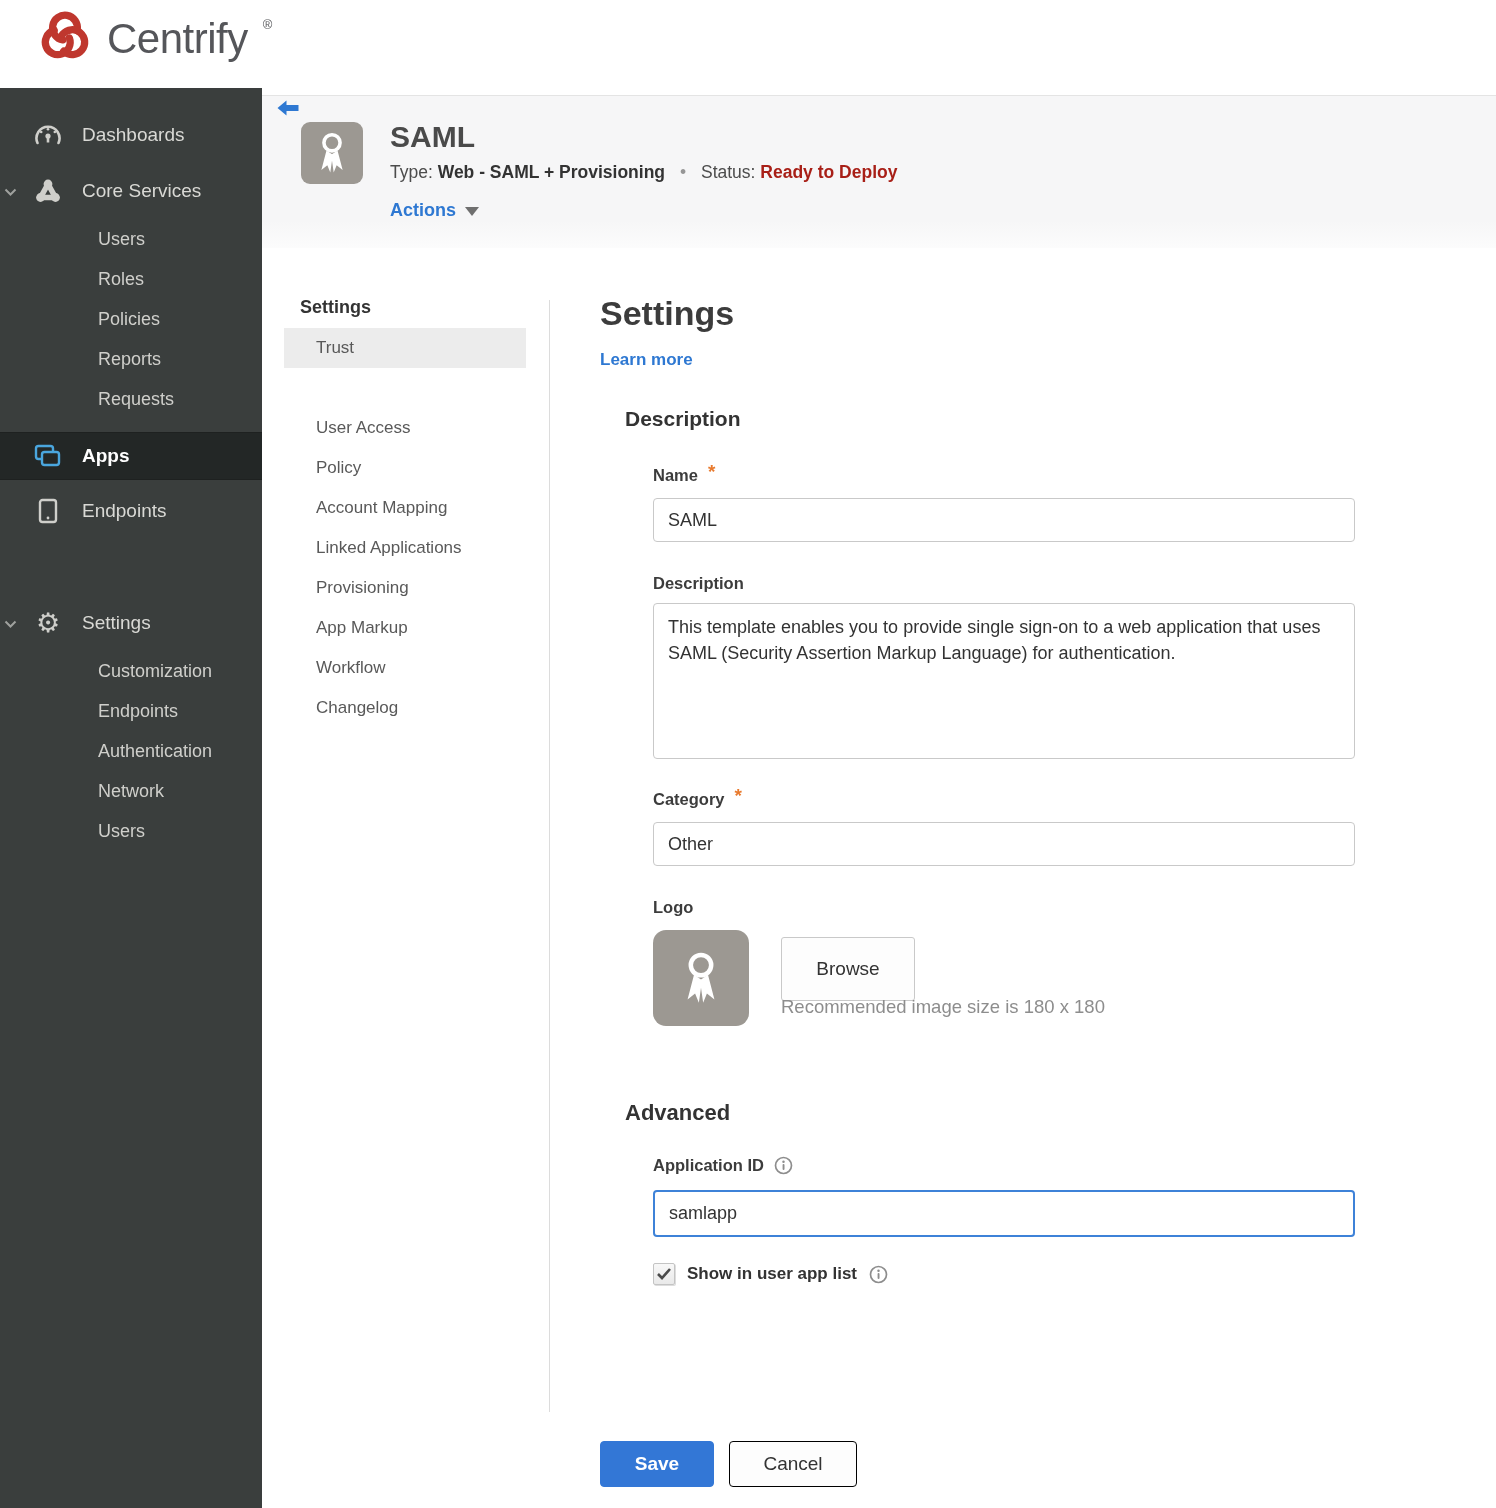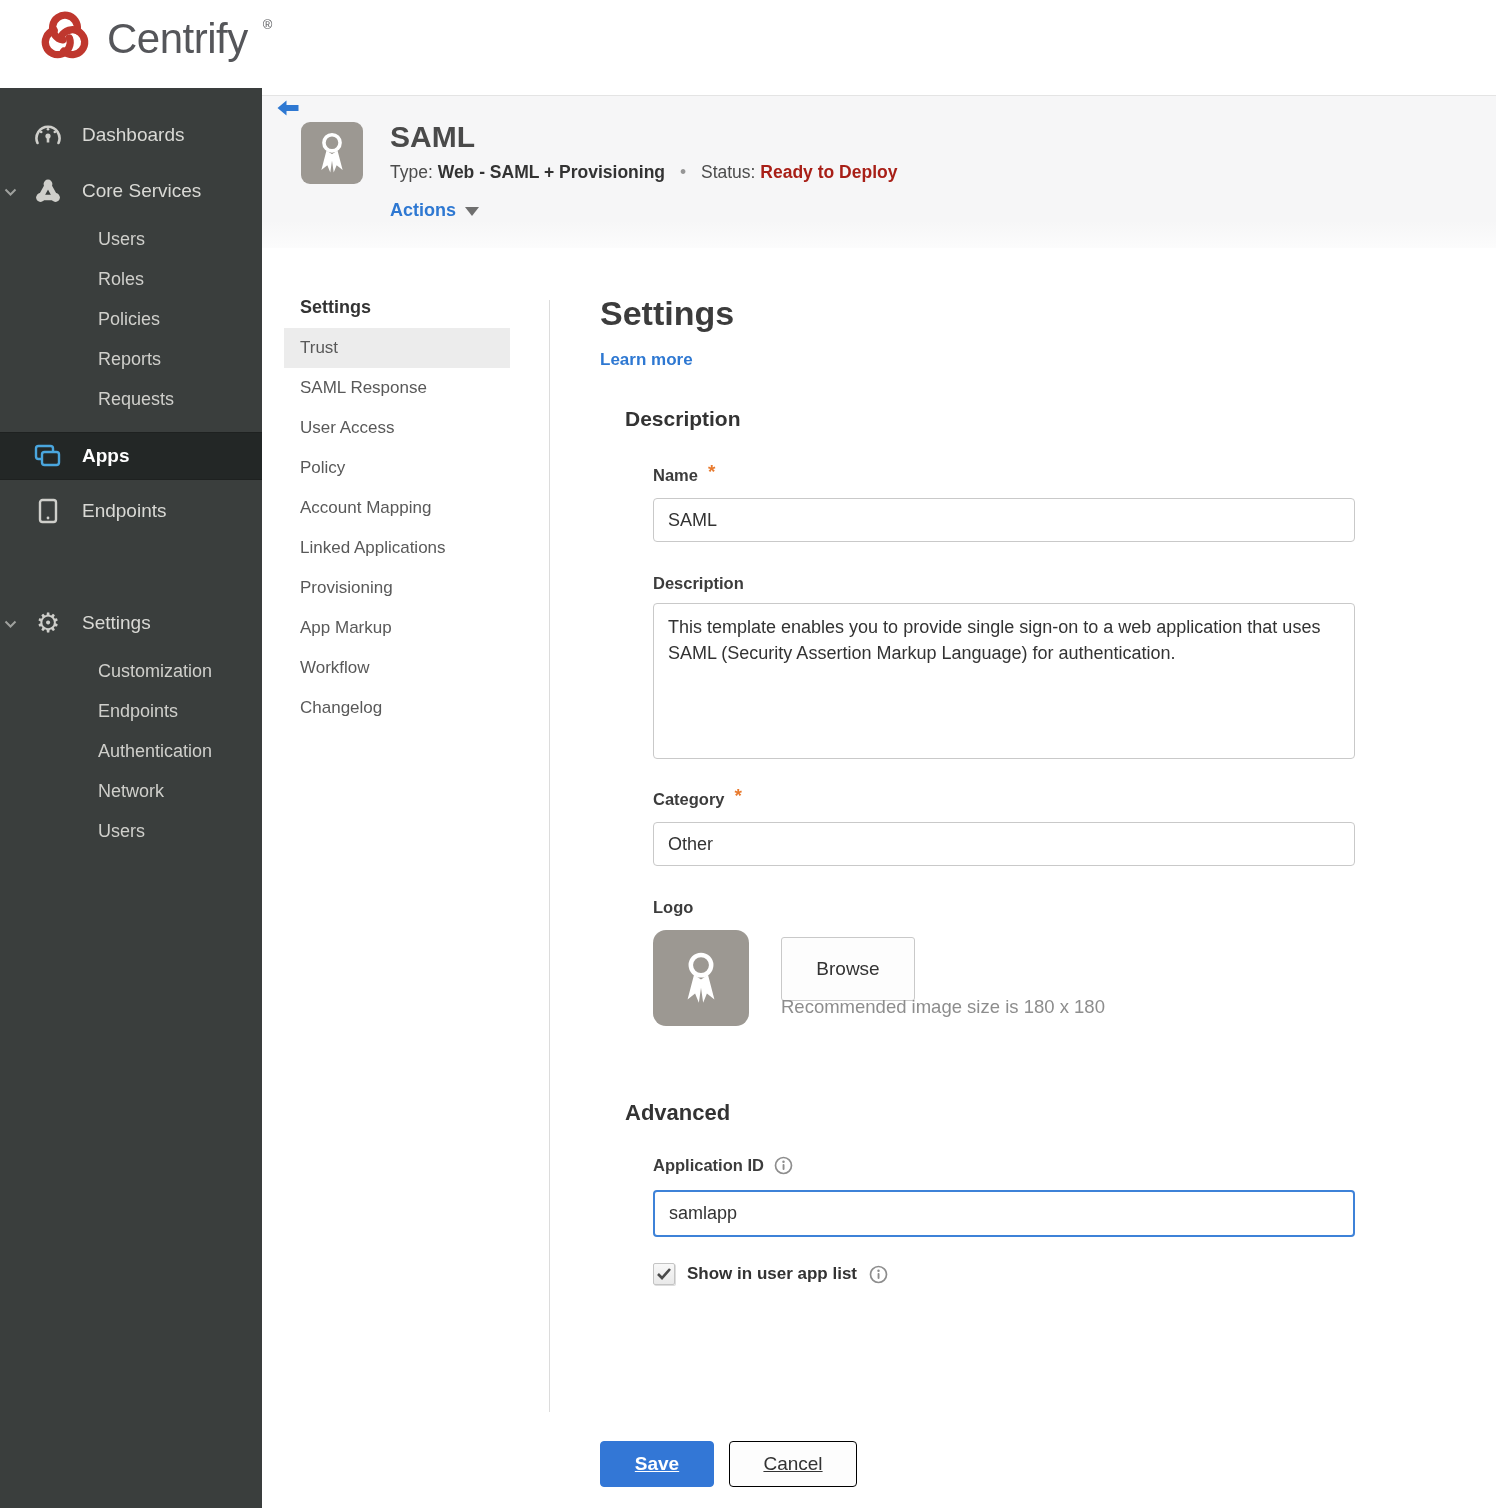--- a/index.html
+++ b/index.html
@@ -32,21 +32,21 @@
   .app-title{position:absolute;left:390px;top:120px;font-size:30px;font-weight:bold;color:#4a4a4a;}
   .type-line{position:absolute;left:390px;top:162px;font-size:17.5px;color:#4c4c4c;white-space:nowrap;}
   .type-line b{color:#333;}
   .dot-sep{color:#969696;margin:0 10px;}
   .status-val{font-weight:bold;color:var(--status_red);margin-top:24px;}
   .actions{position:absolute;left:390px;top:200px;font-size:18px;font-weight:bold;color:var(--accent_blue);cursor:pointer;display:flex;align-items:center;}
   .tri{display:inline-block;width:0;height:0;border-left:7px solid transparent;border-right:7px solid transparent;border-top:9px solid #6f6f6f;margin-left:9px;position:relative;top:1px;}
 
   
   .subnav-header{position:absolute;left:300px;top:297px;font-size:18px;font-weight:bold;color:#333;}
-  .subnav-item{position:absolute;left:284px;width:210px;height:40px;line-height:40px;padding-left:16px;
+  .subnav-item{position:absolute;left:284px;width:210px;height:40px;line-height:40px;padding-left:32px;
                font-size:17px;color:#595959;cursor:pointer;white-space:nowrap;}
   .subnav-item.active{background:#ececec;}
   .v-divider{position:absolute;left:549px;top:300px;height:1112px;width:0;border-left:1px solid #dcdcdc;}
 
   
   .main-title{position:absolute;left:600px;top:294px;font-size:34px;font-weight:bold;color:#3c3c3c;}
   .learn-more{position:absolute;left:600px;top:350px;font-size:17px;font-weight:bold;color:var(--accent_blue);cursor:pointer;}
   .section-heading{position:absolute;font-size:21px;font-weight:bold;color:#333;}
   .field-label{position:absolute;font-size:16.5px;font-weight:bold;color:#3c3c3c;display:flex;align-items:center;gap:10px;}
   .req{color:#e87a2e;font-size:19px;font-weight:bold;position:relative;top:-3px;}
@@ -58,21 +58,21 @@
             display:flex;align-items:center;justify-content:center;}
   .browse-btn{position:absolute;left:781px;top:937px;width:134px;height:64px;background:#fdfdfd;border:1px solid #c9c9c9;
               border-radius:3px;font-size:19px;color:#333;font-family:"Liberation Sans",sans-serif;cursor:pointer;}
   .logo-hint{position:absolute;left:781px;top:996px;font-size:18.5px;color:#8d8d8d;}
   .focused{border:2px solid var(--focus_blue) !important;}
   .check-row{position:absolute;left:653px;top:1263px;display:flex;align-items:center;gap:12px;}
   .checkbox{width:20px;height:20px;background:linear-gradient(#f8f8f8,#e9e9e9);border:1px solid #c4c4c4;border-radius:2px;
             display:flex;align-items:center;justify-content:center;cursor:pointer;box-shadow:1px 1px 0 #ddd;}
   .check-label{font-size:17px;font-weight:bold;color:#333;}
   .info-icon{cursor:pointer;display:inline-flex;}
-  .btn{position:absolute;height:46px;border-radius:4px;font-size:19px;font-family:"Liberation Sans",sans-serif;cursor:pointer;text-decoration:underline;}
+  .btn{position:absolute;height:46px;border-radius:4px;font-size:19px;font-family:"Liberation Sans",sans-serif;cursor:pointer;}
   .btn-save{left:600px;top:1441px;width:114px;background:var(--save_blue);border:1px solid var(--save_blue);color:#fff;font-weight:bold;}
   .btn-cancel{left:729px;top:1441px;width:128px;background:#fdfdfd;border:1px solid #000000;color:#333;}
 </style>
 </head>
 <body>
 
 <div id="app">
 
   <div class="top-header">
     <div class="brand">
@@ -215,21 +215,20 @@
     <span class="status-val">Ready to Deploy</span>
   </div>
 
   <div class="actions">
     <span>Actions</span>
     <span class="tri"></span>
   </div>
 
   <div class="subnav-header">Settings</div>
   <div class="subnav-item active" style="top:328px">Trust</div>
-  <div class="subnav-item" style="top:368px">SAML Response</div>
   <div class="subnav-item" style="top:408px">User Access</div>
   <div class="subnav-item" style="top:448px">Policy</div>
   <div class="subnav-item" style="top:488px">Account Mapping</div>
   <div class="subnav-item" style="top:528px">Linked Applications</div>
   <div class="subnav-item" style="top:568px">Provisioning</div>
   <div class="subnav-item" style="top:608px">App Markup</div>
   <div class="subnav-item" style="top:648px">Workflow</div>
   <div class="subnav-item" style="top:688px">Changelog</div>
 
   <div class="v-divider"></div>

